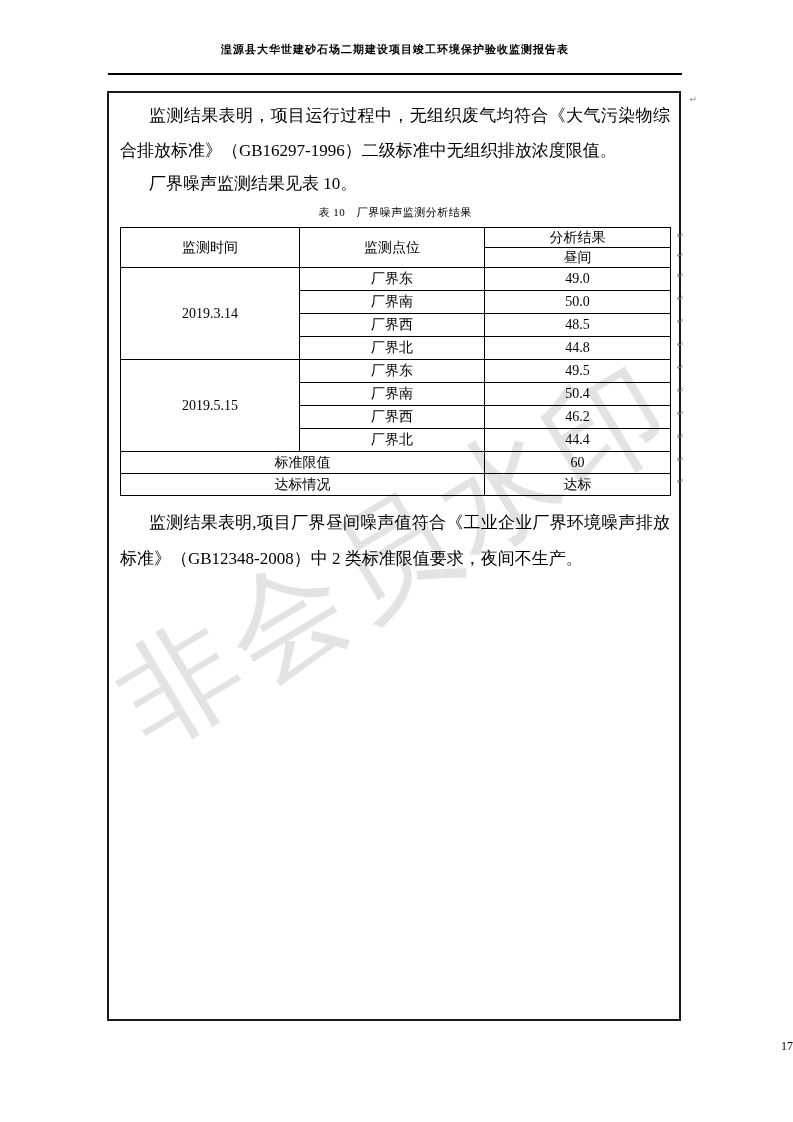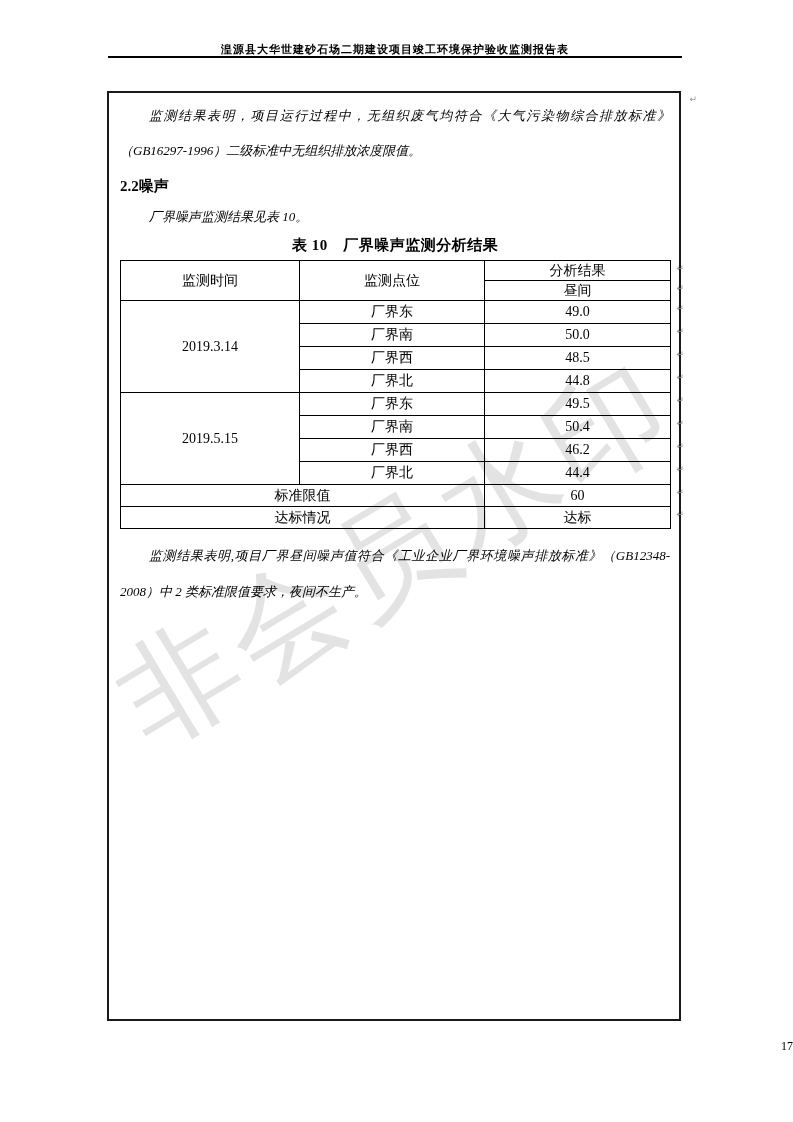--- a/index.html
+++ b/index.html
@@ -36,21 +36,21 @@
     user-select: none;
   }
   
   .doc-header {
     position: absolute;
     left: 108px;
     top: 42px;
     width: 574px;
     text-align: center;
     border-bottom: 2px solid #000000;
-    padding-bottom: 0;
+    padding-bottom: 17px;
     z-index: 1;
   }
   .doc-title {
     font-size: 11px;
     font-weight: bold;
     letter-spacing: 1px;
     line-height: 14px;
   }
   
   .content-box {
@@ -59,38 +59,37 @@
     top: 91px;
     width: 574px;
     height: 930px;
     border: 2px solid #1a1a1a;
     box-sizing: border-box;
     padding: 5px 9px 0 11px;
     z-index: 1;
     background: transparent;
   }
   .para {
-    font-size: 13px;
+    font-size: 17px;
     line-height: 35px;
     text-align: justify;
     margin: 0;
-    font-style: italic;
   }
   .indent { text-indent: 29px; }
   .section-heading {
     font-size: 15px;
     font-weight: bold;
     margin: 3px 0 0 0;
     line-height: 30px;
   }
   .para-intro { line-height: 31px; }
   .table-caption {
-    font-weight: bold;
+    font-weight: normal;
     text-align: center;
-    font-size: 15px;
+    font-size: 11px;
     line-height: 25px;
     margin-top: 1px;
     letter-spacing: 0.5px;
   }
   .noise-table {
     border-collapse: collapse;
     table-layout: fixed;
     width: 550px;
     margin-top: 2px;
   }
@@ -150,21 +149,20 @@
 
   <div class="doc-header">
     <div class="doc-title">湟源县大华世建砂石场二期建设项目竣工环境保护验收监测报告表</div>
   </div>
 
   <div class="content-box">
     <span class="corner-pmark">↵</span>
 
     <p class="para indent">监测结果表明，项目运行过程中，无组织废气均符合《大气污染物综合排放标准》（GB16297-1996）二级标准中无组织排放浓度限值。</p>
 
-    <h2 class="section-heading">2.2噪声</h2>
 
     <p class="para indent para-intro">厂界噪声监测结果见表 10。</p>
 
     <div class="table-caption">表 10　厂界噪声监测分析结果</div>
 
     <table class="noise-table">
       <colgroup>
         <col style="width:179px">
         <col style="width:185px">
         <col style="width:186px">

